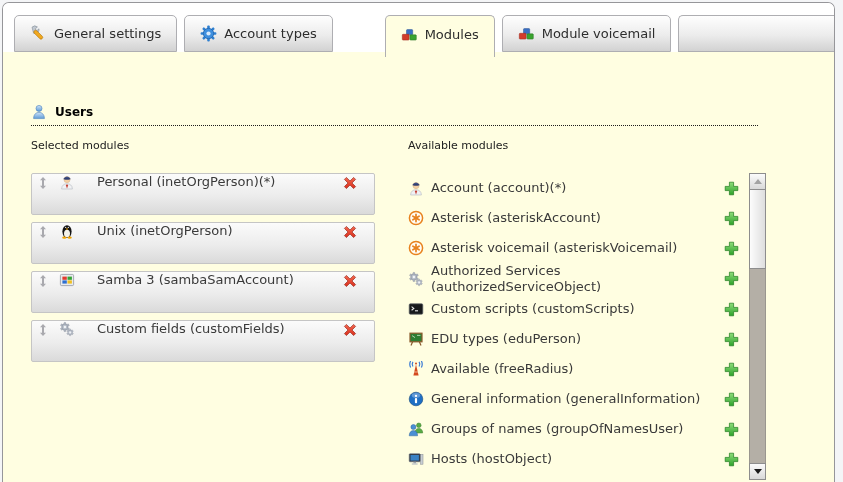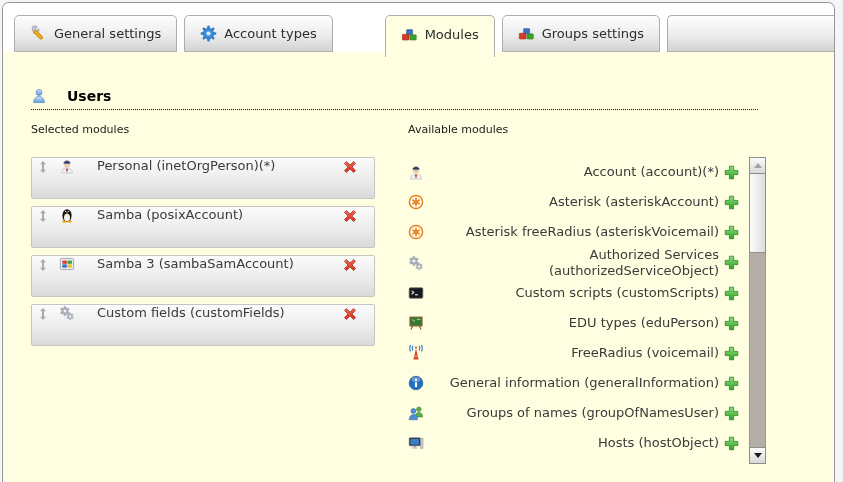--- a/index.html
+++ b/index.html
@@ -23,40 +23,40 @@
     border-bottom:none; padding-bottom:4px; position:relative; z-index:5;margin-left:45px; }
   .tab-filler { flex:1 1 auto; height:37px;
     background:linear-gradient(#fefefe 0%, #ececec 55%, #d2d2d2 100%);
     border:1px solid #aeaeb2; border-right:none; border-radius:5px 0 0 0; }
   .tab .icon svg { display:block; }
 
   
   .content { position:absolute; left:0; right:0; top:49px; bottom:0;
     background:var(--content-bg); z-index:1; }
 
-  .section-header { margin:36px 0 0 28px; width:727px; display:flex;
-    align-items:center; gap:20px; padding-bottom:5px;
-    border-bottom:1px dotted #1c1c1c; font-weight:bold; font-size:14px; color:#000; }
+  .section-header { margin:52px 0 0 28px; width:727px; display:flex;
+    align-items:center; gap:8px; padding-bottom:5px;
+    border-bottom:1px dotted #1c1c1c; font-weight:bold; font-size:12px; color:#000; }
 
   .cols { display:flex; margin:13px 0 0 28px; }
   .col-head { font-size:11px; color:#222; }
 
   .col-left { width:377px; }
   .sel-list { margin-top:21px; }
   .sel-row { position:relative; width:344px; height:42px; margin-bottom:7px;
     border:1px solid #c5c5c5; border-radius:2px; display:flex; align-items:flex-start;
     background:linear-gradient(#fbfbfb 0%, #ececec 55%, #dadada 100%); }
   .sel-row .drag { position:absolute; top:3px; left:7px; cursor:grab; line-height:0; }
   .sel-row .mod-icon { margin-left:27px; line-height:0; }
   .sel-row .label { margin-left:22px; font-size:13px; color:#3a3a3a; }
   .sel-row .del { margin-left:auto; margin-right:15px; cursor:pointer; line-height:0; }
 
   .col-right { }
   .avail-wrap { display:flex; margin-top:21px; }
-  .avail-list { width:332px;text-align:right; }
+  .avail-list { width:332px; }
   .avail-row { display:flex; align-items:center; min-height:30px; }
   .avail-row .mod-icon { flex:0 0 16px; margin-right:7px; line-height:0; }
   .avail-row .label { flex:1; font-size:13px; color:#3a3a3a; line-height:1.2;
     padding-right:4px; }
   .avail-row .add { flex:0 0 17px; cursor:pointer; line-height:0; }
 
   
   .scrollbar { width:17px; height:307px; margin-left:9px; display:flex;
     flex-direction:column; }
   .sb-btn { height:17px; flex:0 0 17px; display:flex; align-items:center;
@@ -116,21 +116,21 @@
     <span class="tab-label">Modules</span>
   </div>
           <div class="tab">
     <span class="icon tab-icon">
               <svg width="17" height="16" viewBox="0 0 17 16">
    <rect x="5.5" y="2.6" width="6.2" height="5.2" rx="0.8" fill="#3a6fc4" stroke="#28508f" stroke-width="0.5"></rect>
    <rect x="1.3" y="7.3" width="6.8" height="5.8" rx="0.8" fill="#d23b2a" stroke="#9a2418" stroke-width="0.5"></rect>
    <rect x="8.9" y="7.8" width="6.4" height="5.3" rx="0.8" fill="#3aa32e" stroke="#247020" stroke-width="0.5"></rect>
               </svg>
             </span>
-    <span class="tab-label">Groups settings</span>
+    <span class="tab-label">Module voicemail</span>
   </div>
         </div>
       <div class="tab-filler"></div>
     </div>
 
     <div class="content">
 
       <div class="section-header">
         <span class="icon" id="users-icon"><svg width="16" height="16" viewBox="0 0 16 16">
    <defs>
@@ -177,21 +177,21 @@
                   </svg></span>
     <span class="icon mod-icon"><svg width="16" height="16" viewBox="0 0 16 16">
    <ellipse cx="8" cy="8.6" rx="4.6" ry="6.4" fill="#141414"></ellipse>
    <ellipse cx="8" cy="10.6" rx="3" ry="3.9" fill="#f4f2ea"></ellipse>
    <circle cx="6.7" cy="4.4" r="0.6" fill="#fff"></circle>
                     <circle cx="9.3" cy="4.4" r="0.6" fill="#fff"></circle>
    <path d="M6.6 5.6 h2.8 l-1.4 1.4 z" fill="#f0a400"></path>
    <ellipse cx="5.3" cy="14.7" rx="2.1" ry="1.1" fill="#f0a400"></ellipse>
    <ellipse cx="10.7" cy="14.7" rx="2.1" ry="1.1" fill="#f0a400"></ellipse>
                   </svg></span>
-    <span class="label">Samba (posixAccount)</span>
+    <span class="label">Unix (inetOrgPerson)</span>
     <span class="del"><svg width="18" height="18" viewBox="0 0 18 18">
    <defs>
                       <linearGradient id="xg" x1="0" y1="0" x2="0" y2="1">
      <stop offset="0" stop-color="#f2674f"></stop>
                         <stop offset="1" stop-color="#d92f1c"></stop>
                       </linearGradient>
                     </defs>
    <path d="M3.4 5.4 L5.4 3.4 L9 7 L12.6 3.4 L14.6 5.4 L11 9 L14.6 12.6 L12.6 14.6 L9 11 L5.4 14.6 L3.4 12.6 L7 9 Z" fill="url(#xg)" stroke="#8e1d12" stroke-width="0.6" stroke-linejoin="round"></path>
                   </svg></span>
   </div>
@@ -296,21 +296,21 @@
   </div>
                 <div class="avail-row">
     <span class="icon mod-icon"><svg width="16" height="16" viewBox="0 0 16 16">
    <circle cx="8" cy="8" r="6.6" fill="#fffdf4" stroke="#e8821e" stroke-width="1.5"></circle>
    <g stroke="#e8821e" stroke-width="1.7" stroke-linecap="round">
    <line x1="8" y1="4.4" x2="8" y2="11.6"></line>
    <line x1="4.9" y1="6.2" x2="11.1" y2="9.8"></line>
    <line x1="11.1" y1="6.2" x2="4.9" y2="9.8"></line>
                       </g>
                     </svg></span>
-    <span class="label">Asterisk freeRadius (asteriskVoicemail)</span>
+    <span class="label">Asterisk voicemail (asteriskVoicemail)</span>
     <span class="add"><svg width="17" height="17" viewBox="0 0 17 17">
    <defs>
                         <linearGradient id="pg" x1="0" y1="0" x2="0" y2="1">
      <stop offset="0" stop-color="#8fdd7b"></stop>
                           <stop offset="1" stop-color="#2ea22a"></stop>
                         </linearGradient>
                       </defs>
    <path d="M6.4 2.2 H10.6 V6.4 H14.8 V10.6 H10.6 V14.8 H6.4 V10.6 H2.2 V6.4 H6.4 Z" fill="url(#pg)" stroke="#1d7a1d" stroke-width="0.7" stroke-linejoin="round"></path>
                     </svg></span>
   </div>
@@ -382,21 +382,21 @@
    <path d="M8 3.4 L10.6 14.4 H5.4 Z" fill="#d4491f"></path>
    <line x1="6.2" y1="11" x2="9.8" y2="11" stroke="#fffee1" stroke-width="0.6"></line>
    <circle cx="8" cy="2.6" r="1" fill="#d4491f"></circle>
    <g fill="none" stroke="#3a7bd5" stroke-width="1.2">
    <path d="M4.9 0.9 a4.4 4.4 0 0 0 0 4.6"></path>
                         <path d="M2.6 0 a7 7 0 0 0 0 6.4"></path>
    <path d="M11.1 0.9 a4.4 4.4 0 0 1 0 4.6"></path>
                         <path d="M13.4 0 a7 7 0 0 1 0 6.4"></path>
                       </g>
                     </svg></span>
-    <span class="label">FreeRadius (voicemail)</span>
+    <span class="label">Available (freeRadius)</span>
     <span class="add"><svg width="17" height="17" viewBox="0 0 17 17">
    <defs>
                         <linearGradient id="pg" x1="0" y1="0" x2="0" y2="1">
      <stop offset="0" stop-color="#8fdd7b"></stop>
                           <stop offset="1" stop-color="#2ea22a"></stop>
                         </linearGradient>
                       </defs>
    <path d="M6.4 2.2 H10.6 V6.4 H14.8 V10.6 H10.6 V14.8 H6.4 V10.6 H2.2 V6.4 H6.4 Z" fill="url(#pg)" stroke="#1d7a1d" stroke-width="0.7" stroke-linejoin="round"></path>
                     </svg></span>
   </div>

